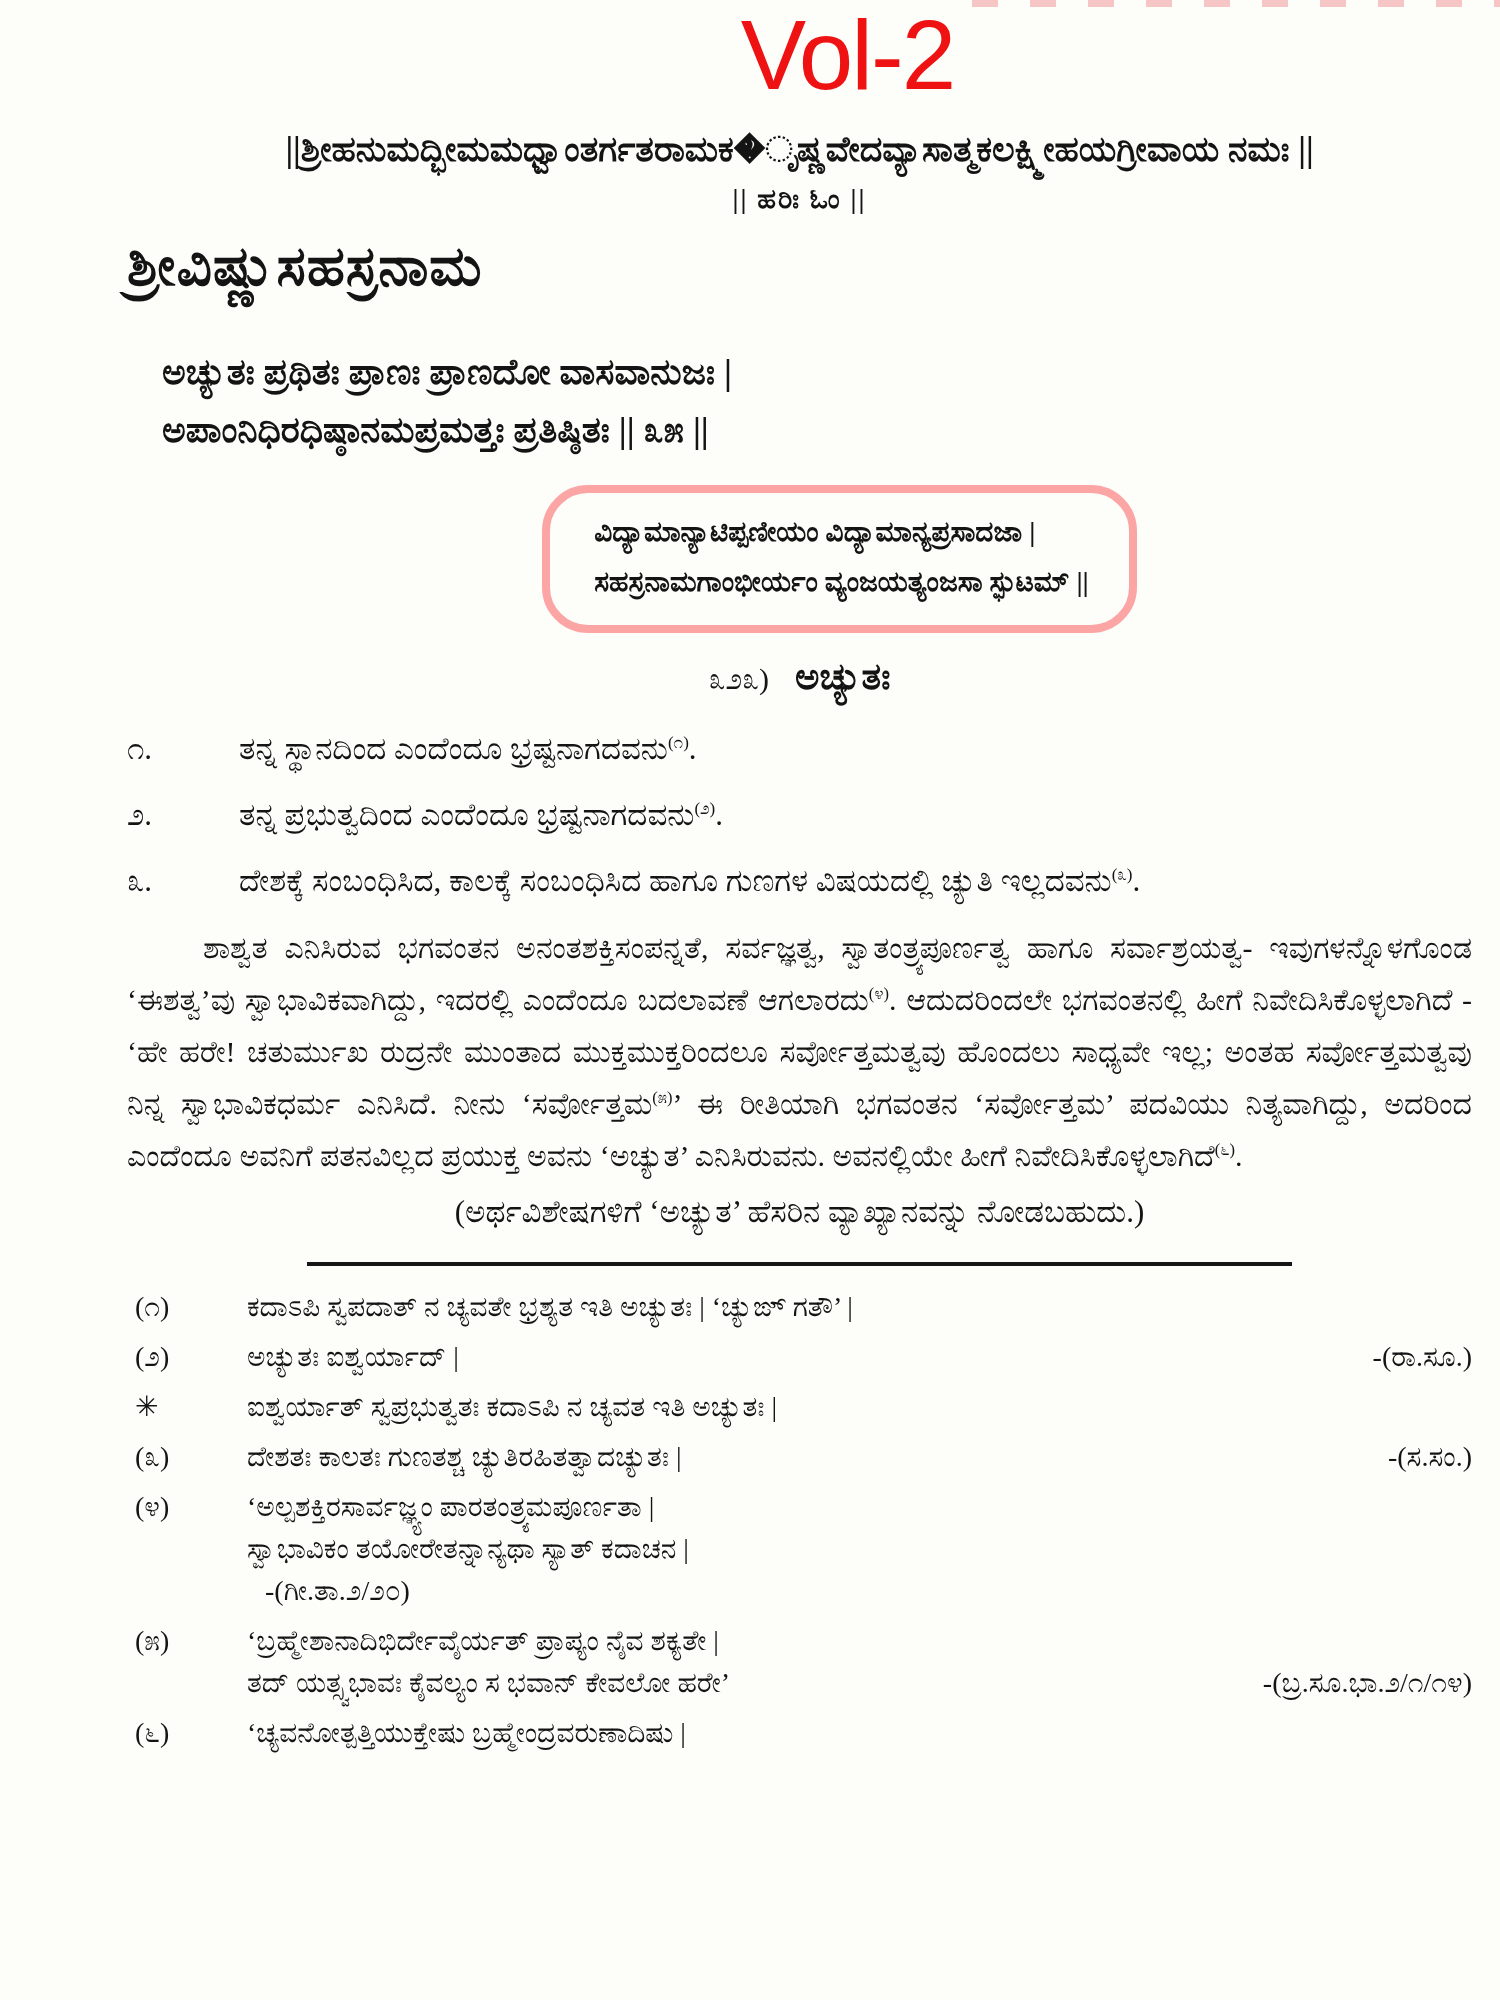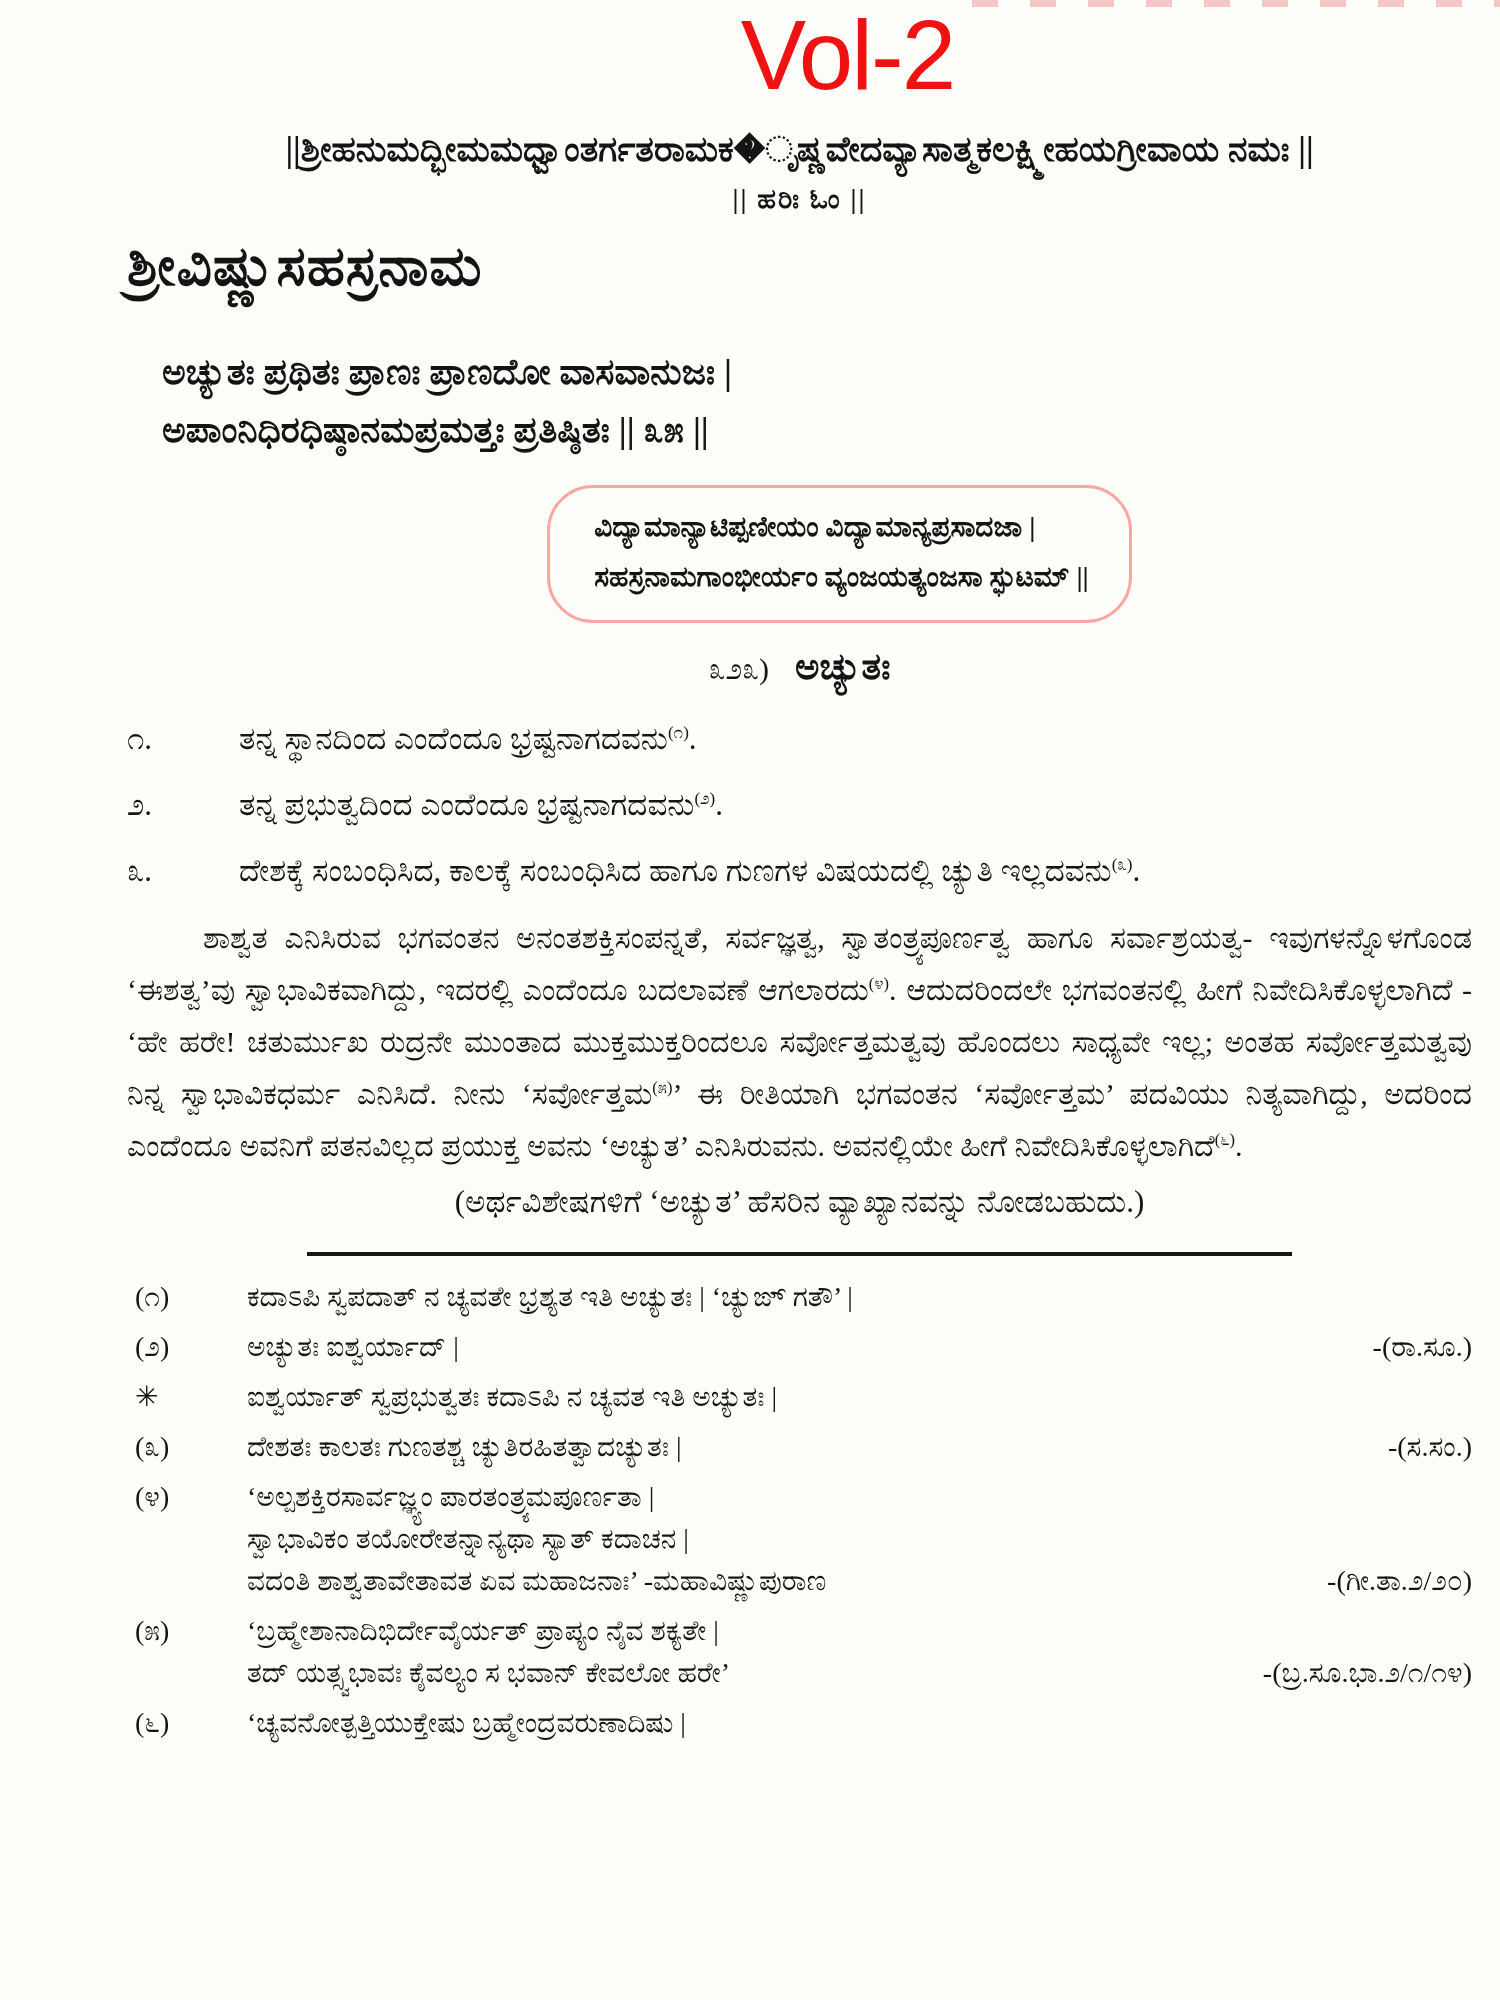--- a/index.html
+++ b/index.html
@@ -26,21 +26,21 @@
     color:#ee1212; letter-spacing:-2px;
   }
   .invocation{ margin-top:24px; text-align:center; font-weight:700; font-size:35px; }
   .hariom{ margin-top:14px; text-align:center; font-weight:700; font-size:27px; letter-spacing:2px; }
   .title{ margin:20px 0 0; text-align:left; font-size:55px; font-weight:700; letter-spacing:1px; }
 
   .shloka{ margin-top:44px; margin-left:35px; font-size:36px; font-weight:700; line-height:58px; }
 
   .box-wrap{ margin-top:26px; display:flex; justify-content:center; transform:translateX(40px); }
   .box{
-    border:3px solid #fca5a5; border-radius:46px;
+    border:8px solid #fca5a5; border-radius:46px;
     padding:14px 40px 18px 44px; font-size:28px; font-weight:700; line-height:50px;
   }
 
   .name-heading{ margin-top:22px; text-align:center; }
   .name-heading .num{ font-size:30px; margin-right:26px; }
   .name-heading .nm{ font-size:37px; font-weight:700; }
 
   .meanings{ margin-top:24px; }
   .m-row{ display:flex; margin-bottom:12px; font-size:31px; line-height:54px; }
   .m-num{ flex:none; width:112px; }
@@ -163,21 +163,20 @@
         <span class="fn-body">
           <span class="fn-line">
               <span class="fn-text">‘ಅಲ್ಪಶಕ್ತಿರಸಾರ್ವಜ್ಞ್ಯಂ ಪಾರತಂತ್ರ್ಯಮಪೂರ್ಣತಾ |</span>
               <span class="fn-ref"></span>
             </span>
           <span class="fn-line">
               <span class="fn-text">ಸ್ವಾಭಾವಿಕಂ ತಯೋರೇತನ್ನಾನ್ಯಥಾ ಸ್ಯಾತ್ ಕದಾಚನ |</span>
               <span class="fn-ref"></span>
             </span>
           <span class="fn-line">
-              <span class="fn-text">ವದಂತಿ ಶಾಶ್ವತಾವೇತಾವತ ಏವ ಮಹಾಜನಾಃ’ -ಮಹಾವಿಷ್ಣುಪುರಾಣ</span>
               <span class="fn-ref">-(ಗೀ.ತಾ.೨/೨೦)</span>
             </span>
         </span>
       </div>
 
       <div class="fn-row">
         <span class="fn-marker">(೫)</span>
         <span class="fn-body">
           <span class="fn-line">
               <span class="fn-text">‘ಬ್ರಹ್ಮೇಶಾನಾದಿಭಿರ್ದೇವೈರ್ಯತ್ ಪ್ರಾಪ್ಯಂ ನೈವ ಶಕ್ಯತೇ |</span>

